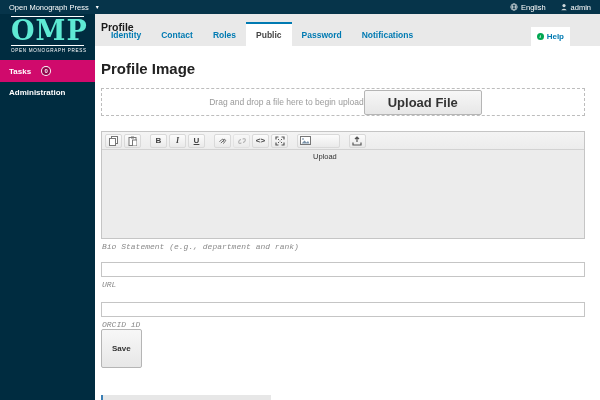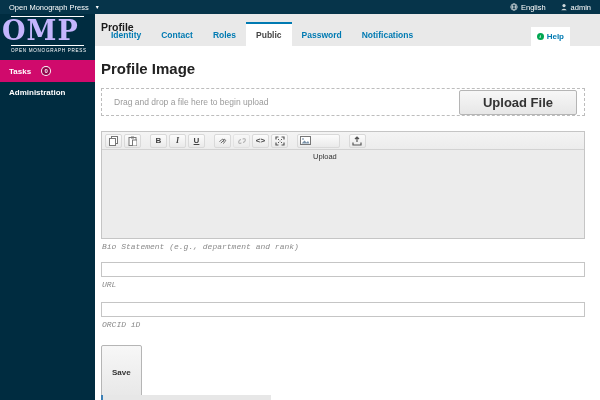--- a/index.html
+++ b/index.html
@@ -24,21 +24,21 @@
   .ticon { display:inline-block; vertical-align:middle; }
 
   
   .sidebar {
     position:absolute; top:14px; left:0; width:95px; bottom:0;
     background:#002c40; color:#fff; z-index:4;
   }
   .logo-rule-top { height:1px; background:#fff; margin:2px 11px 0 11px; }
   .omp-word {
     font-family:"DejaVu Serif","Liberation Serif",serif; font-weight:bold;
-    font-size:27px; line-height:1.05; padding:0 2px; letter-spacing:1px; color:#c4b5fd;
+    font-size:27px; line-height:1.05; padding:0 11px; letter-spacing:1px; color:#5eead4;
   }
   .logo-rule { height:1px; background:#fff; margin:0 11px; }
   .omp-sub {
     font-size:4.6px; letter-spacing:0.7px; padding:2px 11px 7px 11px; color:#fff;
     white-space:nowrap;
   }
   .side-item {
     display:flex; align-items:center; gap:5px;
     font-size:8px; font-weight:bold; color:#fff;
     padding:6px 9px; cursor:pointer;
@@ -72,21 +72,21 @@
     display:inline-flex; align-items:center; justify-content:center;
     font-family:"Liberation Serif", serif;
   }
 
   
   .content { padding:0 15px 0 6px; }
   .section-title { margin:14px 0 11px 0; font-size:15px; font-weight:bold; color:#222; }
 
   .dropzone {
     border:1px dashed #bdbdbd; height:28px;
-    display:flex; align-items:center; justify-content:space-between;
+    display:flex; align-items:center; justify-content:center;
     padding:0 7px 0 12px; background:#fff;
   }
   .dropzone-text { font-size:8.5px; color:#9a9a9a; }
   .btn {
     font-size:13px; font-weight:bold; color:#333;
     background:linear-gradient(#f7f7f7,#e7e7e7);
     border:1px solid #b5b5b5; border-radius:2px; cursor:pointer;
     padding:4px 23px; font-family:"Liberation Sans", sans-serif;
   }
 
@@ -111,21 +111,21 @@
   .editor-body { height:88px; background:#ececec; cursor:text; }
 
   .field-label { margin:3px 0 0 1px; font-size:8px; font-style:italic; color:#8a8a8a;font-family:Liberation Mono, monospace; }
   .text-input {
     display:block; width:100%; height:15px; margin-top:11px;
     border:1px solid #c5c5c5; background:#fff; border-radius:0;
     font-size:8.5px; padding:0 4px; color:#222;
     font-family:"Liberation Sans", sans-serif;
   }
   .gap-lg { margin-top:13px; }
-  .save-btn { margin-top:16px; font-size:8px; padding:22px 10px; }
+  .save-btn { font-size:8px; padding:14px 10px; }
 
   .bottom-partial {
     position:absolute; left:6px; bottom:0; width:170px; height:5px;
     background:#e7e7e7; border-left:2px solid #3b7fb5;
   }
 
   svg { display:block; }
 </style>
 </head>
 <body>

